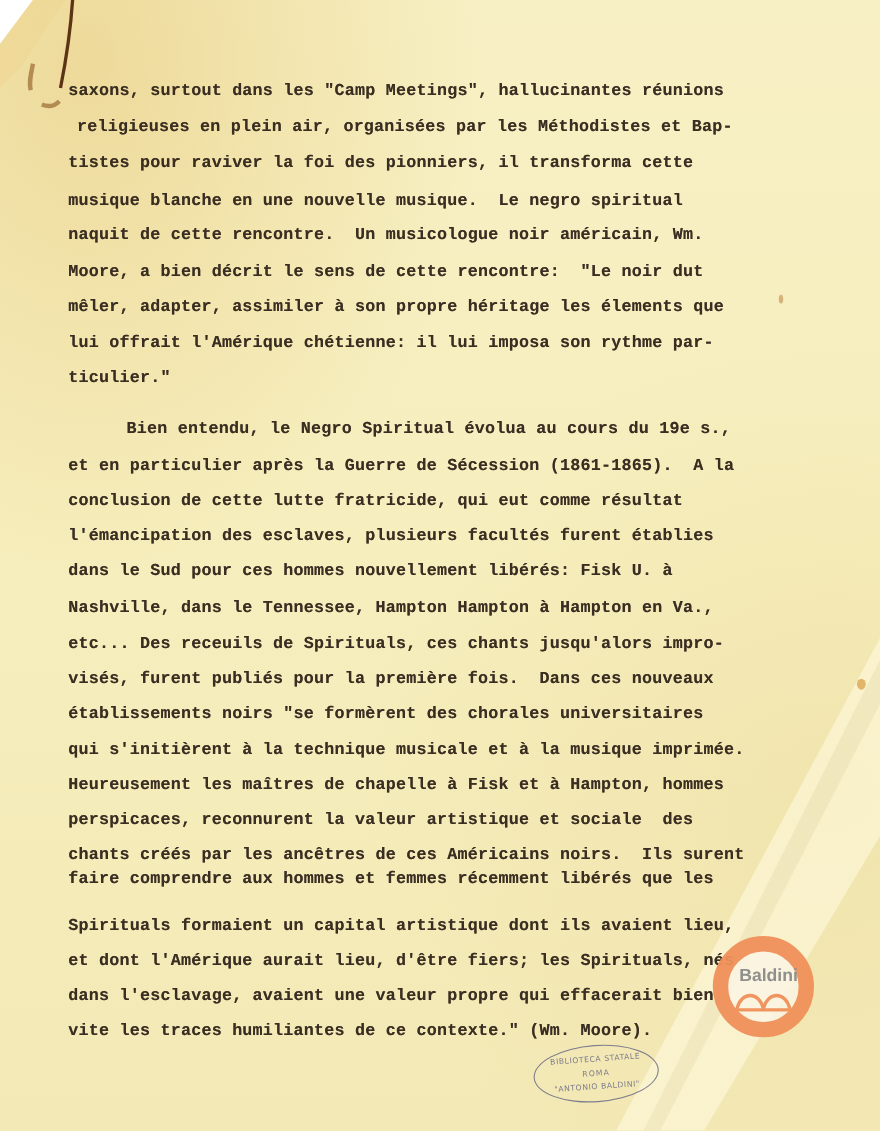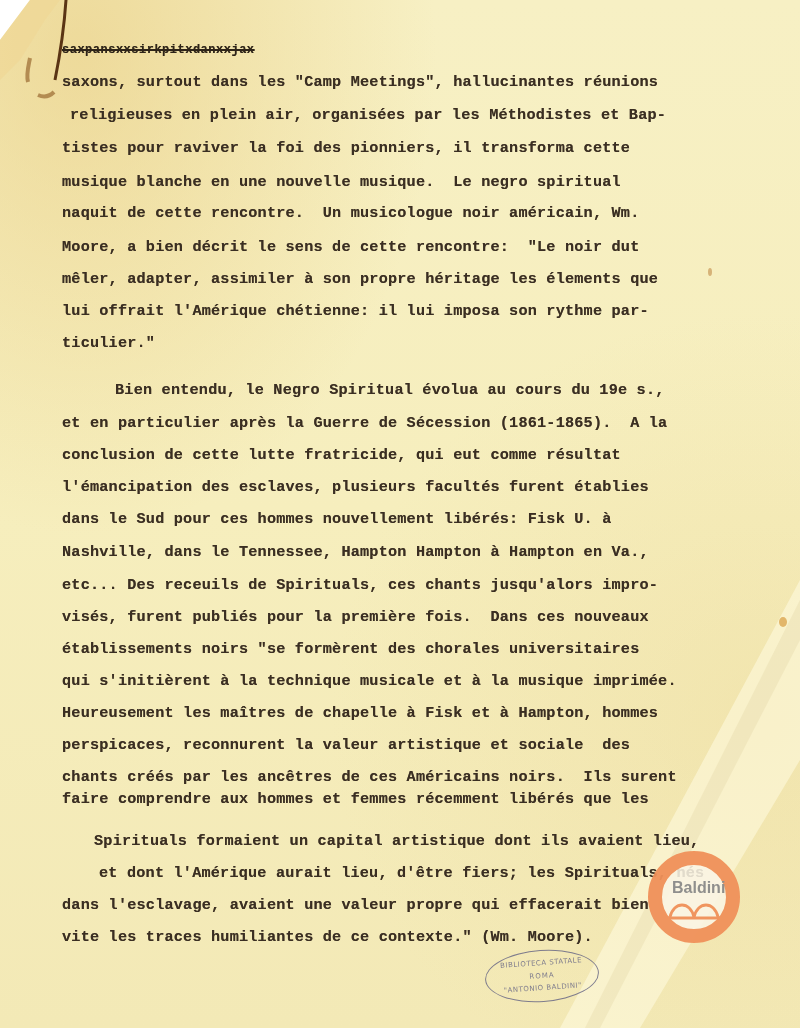--- a/index.html
+++ b/index.html
@@ -108,21 +108,20 @@
     <polygon points="0,40 30,0 60,0 45,20 20,60 0,80" fill="rgba(240,215,150,0.7)"></polygon>
 
     <path d="M66,0 C64,30 60,55 55,80" stroke="#5a3414" stroke-width="3" fill="none"></path>
     <path d="M30,58 C28,68 26,75 28,82" stroke="#9a6a30" stroke-width="4" fill="none" opacity="0.7"></path>
     <path d="M38,95 C45,98 50,96 54,92" stroke="#9a6a30" stroke-width="4" fill="none" opacity="0.7"></path>
 
     <ellipse cx="710" cy="272" rx="2" ry="4" fill="#c99a5a" opacity="0.7"></ellipse>
     <ellipse cx="783" cy="622" rx="4" ry="5" fill="#d9a24a" opacity="0.75"></ellipse>
   </svg>
 
-  <div class="line struck" style="top:40px;">saxpansxxsirkpitxdanxxjax</div>
 
   <div>
     <div class="line" style="top:72px;">saxons, surtout dans les "Camp Meetings", hallucinantes réunions</div>
     <div class="line" style="top:105px;margin-left:8px;">religieuses en plein air, organisées par les Méthodistes et Bap-</div>
     <div class="line" style="top:138px;">tistes pour raviver la foi des pionniers, il transforma cette</div>
     <div class="line" style="top:172px;">musique blanche en une nouvelle musique.  Le negro spiritual</div>
     <div class="line" style="top:203px;">naquit de cette rencontre.  Un musicologue noir américain, Wm.</div>
     <div class="line" style="top:237px;">Moore, a bien décrit le sens de cette rencontre:  "Le noir dut</div>
     <div class="line" style="top:269px;">mêler, adapter, assimiler à son propre héritage les élements que</div>
     <div class="line" style="top:301px;">lui offrait l'Amérique chétienne: il lui imposa son rythme par-</div>
@@ -137,22 +136,22 @@
     <div class="line" style="top:509px;">dans le Sud pour ces hommes nouvellement libérés: Fisk U. à</div>
     <div class="line" style="top:542px;">Nashville, dans le Tennessee, Hampton Hampton à Hampton en Va.,</div>
     <div class="line" style="top:575px;">etc... Des receuils de Spirituals, ces chants jusqu'alors impro-</div>
     <div class="line" style="top:607px;">visés, furent publiés pour la première fois.  Dans ces nouveaux</div>
     <div class="line" style="top:639px;">établissements noirs "se formèrent des chorales universitaires</div>
     <div class="line" style="top:671px;">qui s'initièrent à la technique musicale et à la musique imprimée.</div>
     <div class="line" style="top:703px;">Heureusement les maîtres de chapelle à Fisk et à Hampton, hommes</div>
     <div class="line" style="top:735px;">perspicaces, reconnurent la valeur artistique et sociale  des</div>
     <div class="line" style="top:767px;">chants créés par les ancêtres de ces Américains noirs.  Ils surent</div>
     <div class="line" style="top:789px;">faire comprendre aux hommes et femmes récemment libérés que les</div>
-    <div class="line" style="top:831px;margin-left:32px;">Spirituals formaient un capital artistique dont ils avaient lieu,</div>
-    <div class="line" style="top:863px;margin-left:37px;">et dont l'Amérique aurait lieu, d'être fiers; les Spirituals, nés</div>
+    <div class="line" style="top:831px;">Spirituals formaient un capital artistique dont ils avaient lieu,</div>
+    <div class="line" style="top:863px;">et dont l'Amérique aurait lieu, d'être fiers; les Spirituals, nés</div>
     <div class="line" style="top:895px;">dans l'esclavage, avaient une valeur propre qui effacerait bien</div>
     <div class="line" style="top:927px;">vite les traces humiliantes de ce contexte." (Wm. Moore).</div>
   </div>
 
   <div class="lib-stamp">
     <div class="top">BIBLIOTECA STATALE</div>
     <div class="mid">ROMA</div>
     <div class="bot">"ANTONIO BALDINI"</div>
   </div>
 

